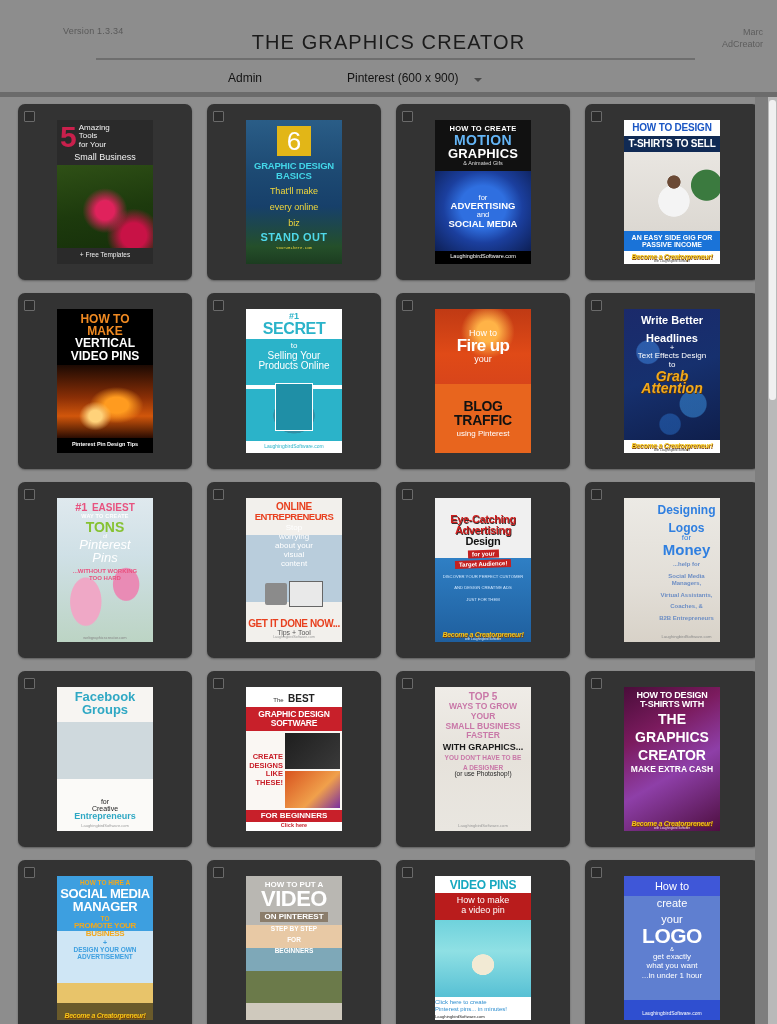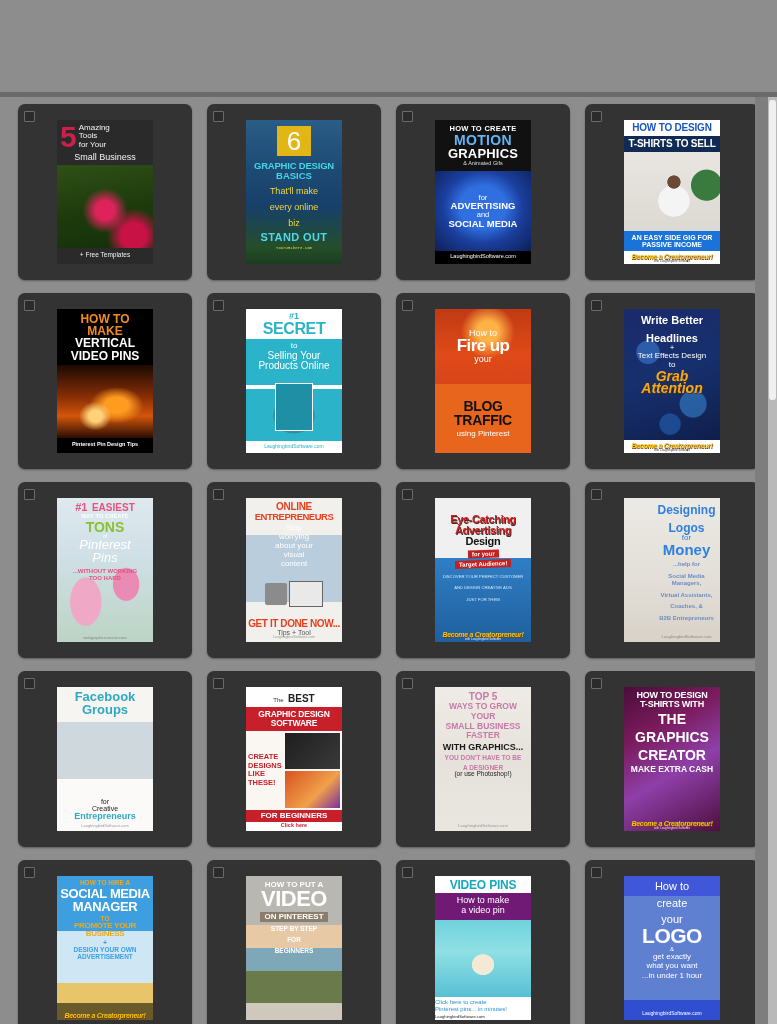--- a/index.html
+++ b/index.html
@@ -288,21 +288,21 @@
   .t13 .ce2 { color:#2fa8c4; font-size:9px; font-weight:700;}
   .t13 .u { color:#9c9c9c; font-size:4px; margin-bottom:3px;}
 
   
   .t14 { background:#f7f4f0; }
   .t14 .tb { background:#fff; padding:2px 0;}
   .t14 .tb .s { color:#333; font-size:6px;}
   .t14 .tb .b { color:#222; font-size:10px; font-weight:700;}
   .t14 .rb { background:#c8202a; padding:3px 0;}
   .t14 .rb span { color:#fff; font-size:8.5px; font-weight:700; display:block; letter-spacing:-.2px;}
-  .t14 .mid { flex:1 1 auto; display:flex; padding:2px; gap:2px; background:#faf7f3;}
+  .t14 .mid { flex:1 1 auto; display:flex; padding:2px; gap:2px; background:#faf7f3;text-align:right;}
   .t14 .lft { flex:0 0 38%; color:#c8202a; font-size:7.5px; font-weight:700; display:flex; align-items:center; justify-content:center; line-height:1.18;}
   .t14 .rgt { flex:1 1 auto; display:flex; flex-direction:column; gap:2px;}
   .t14 .im1 { flex:1; background:linear-gradient(135deg,#1e1e1e,#3a3a3a);}
   .t14 .im2 { flex:1; background:linear-gradient(135deg,#d8531f,#f0a04b 60%,#7a2fa0);}
   .t14 .fb { background:#c8202a; padding:2px 0;}
   .t14 .fb span { color:#fff; font-size:8px; font-weight:700;}
   .t14 .ck { background:#fff; color:#c8202a; font-size:5.5px; font-weight:700; padding:1px 0 2px;}
 
   
   .t15 { background:linear-gradient(180deg,#efece7,#e6e2db 50%,#e9e6e0); }
@@ -335,21 +335,21 @@
   }
   .t18 .hp { color:#fff; font-size:8px; font-weight:700; margin-top:5px;}
   .t18 .vd { color:#fff; font-size:22px; font-weight:700; line-height:.95; letter-spacing:-.5px;}
   .t18 .op { background:#8b7d6b; color:#fff; font-size:8px; font-weight:700; padding:1px 4px; margin-top:2px;}
   .t18 .sb { color:#fff; font-size:6.5px; font-weight:700; line-height:1.2; margin-top:3px;}
 
   
   .t19 { background:#fff; }
   .t19 .hd { background:#fff; padding:3px 0 2px;}
   .t19 .hd span { color:#17a8c0; font-size:12px; font-weight:700; letter-spacing:-.2px;}
-  .t19 .bl { background:#701a75; padding:3px 0 4px;}
+  .t19 .bl { background:#b91c1c; padding:3px 0 4px;}
   .t19 .bl span { color:#fff; font-size:9px; display:block; line-height:1.1;}
   .t19 .sea {
     flex:1 1 auto;
     background:
       radial-gradient(ellipse at 50% 58%, #f2ead4 0 16%, rgba(0,0,0,0) 17%),
       linear-gradient(180deg,#6fd2dc 0%,#8fe0e4 40%,#57c0d4 100%);
   }
   .t19 .ft { background:#fff; padding:2px 0 1px;}
   .t19 .ft .c { color:#2e8fd0; font-size:6px; line-height:1.15; display:block;}
   .t19 .ft .u { color:#222; font-size:4.2px; display:block; margin-top:2px;}
@@ -371,20 +371,35 @@
     position:absolute; right:1px; top:100px; width:7px; height:300px;
     background:#f0f0f0; border-radius:3px;
   }
   .edge-dark { position:absolute; right:9px; top:97px; width:13px; height:927px; background:#7e7e7e; }
 </style>
 </head>
 <body>
 
 <div id="app">
 
+  <div class="header">
+    <div class="version">Version 1.3.34</div>
+    <div class="app-title">THE GRAPHICS CREATOR</div>
+    <div class="title-rule"></div>
+    <div class="user-block">
+      <div>Marc</div>
+      <div>AdCreator</div>
+    </div>
+
+    <div class="toolbar">
+      <div class="tb-admin">Admin</div>
+      <div class="tb-select">Pinterest (600 x 900)</div>
+      <div class="caret"></div>
+    </div>
+  </div>
   <div class="header-shadow"></div>
 
   <div class="grid-area">
     <div class="grid">
 
       <div class="card">
         <div class="card-check"></div>
         <div class="thumb t1">
           <div class="top">
             <span class="big5">5</span>

